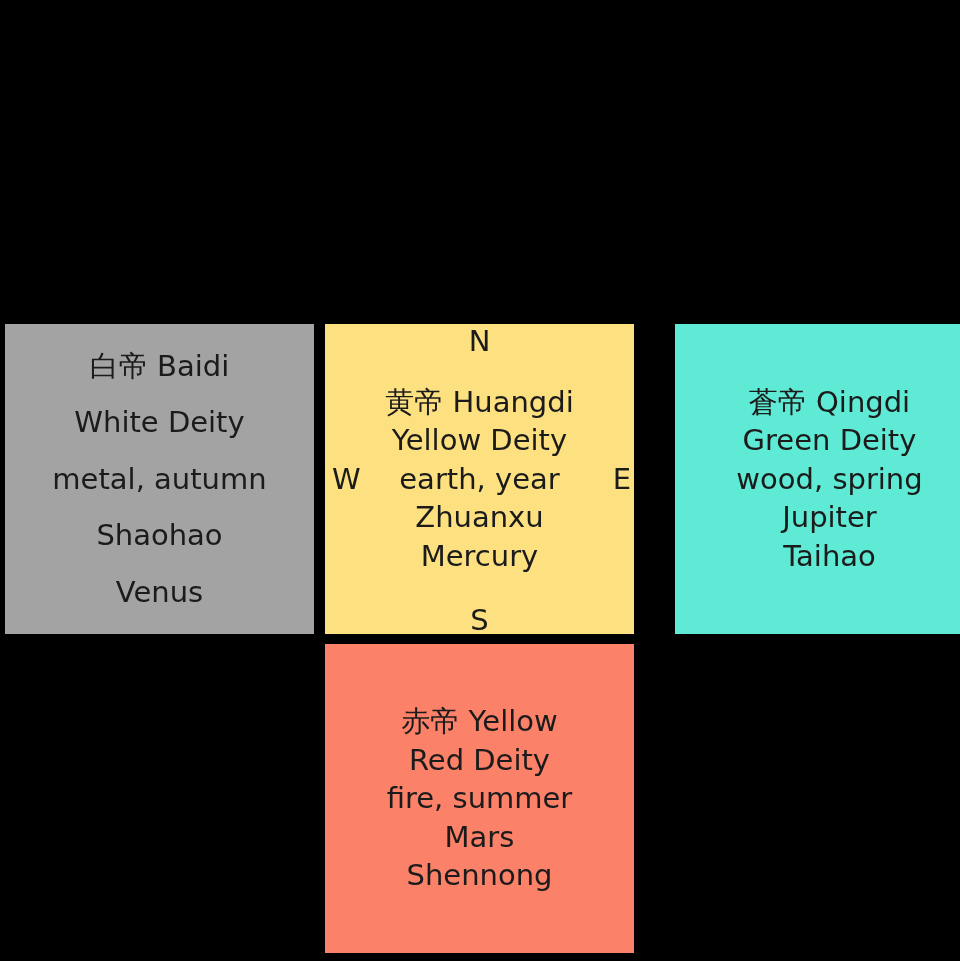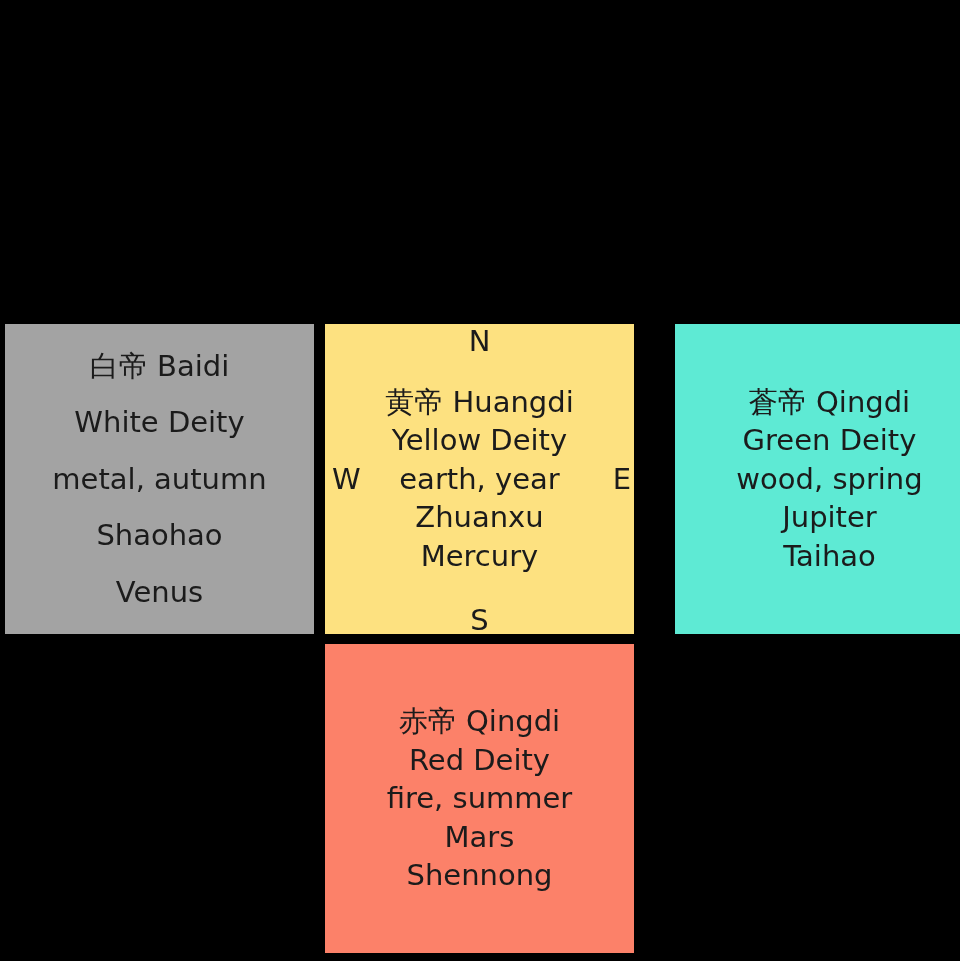--- a/index.html
+++ b/index.html
@@ -77,20 +77,20 @@
 
   <div class="box box-east">
     <div class="line">蒼帝 Qingdi</div>
     <div class="line">Green Deity</div>
     <div class="line">wood, spring</div>
     <div class="line">Jupiter</div>
     <div class="line">Taihao</div>
   </div>
 
   <div class="box box-south">
-    <div class="line">赤帝 Qingdi</div>
+    <div class="line">赤帝 Yellow</div>
     <div class="line">Red Deity</div>
     <div class="line">fire, summer</div>
     <div class="line">Mars</div>
     <div class="line">Shennong</div>
   </div>
 
 </div>
 
 </body></html>

